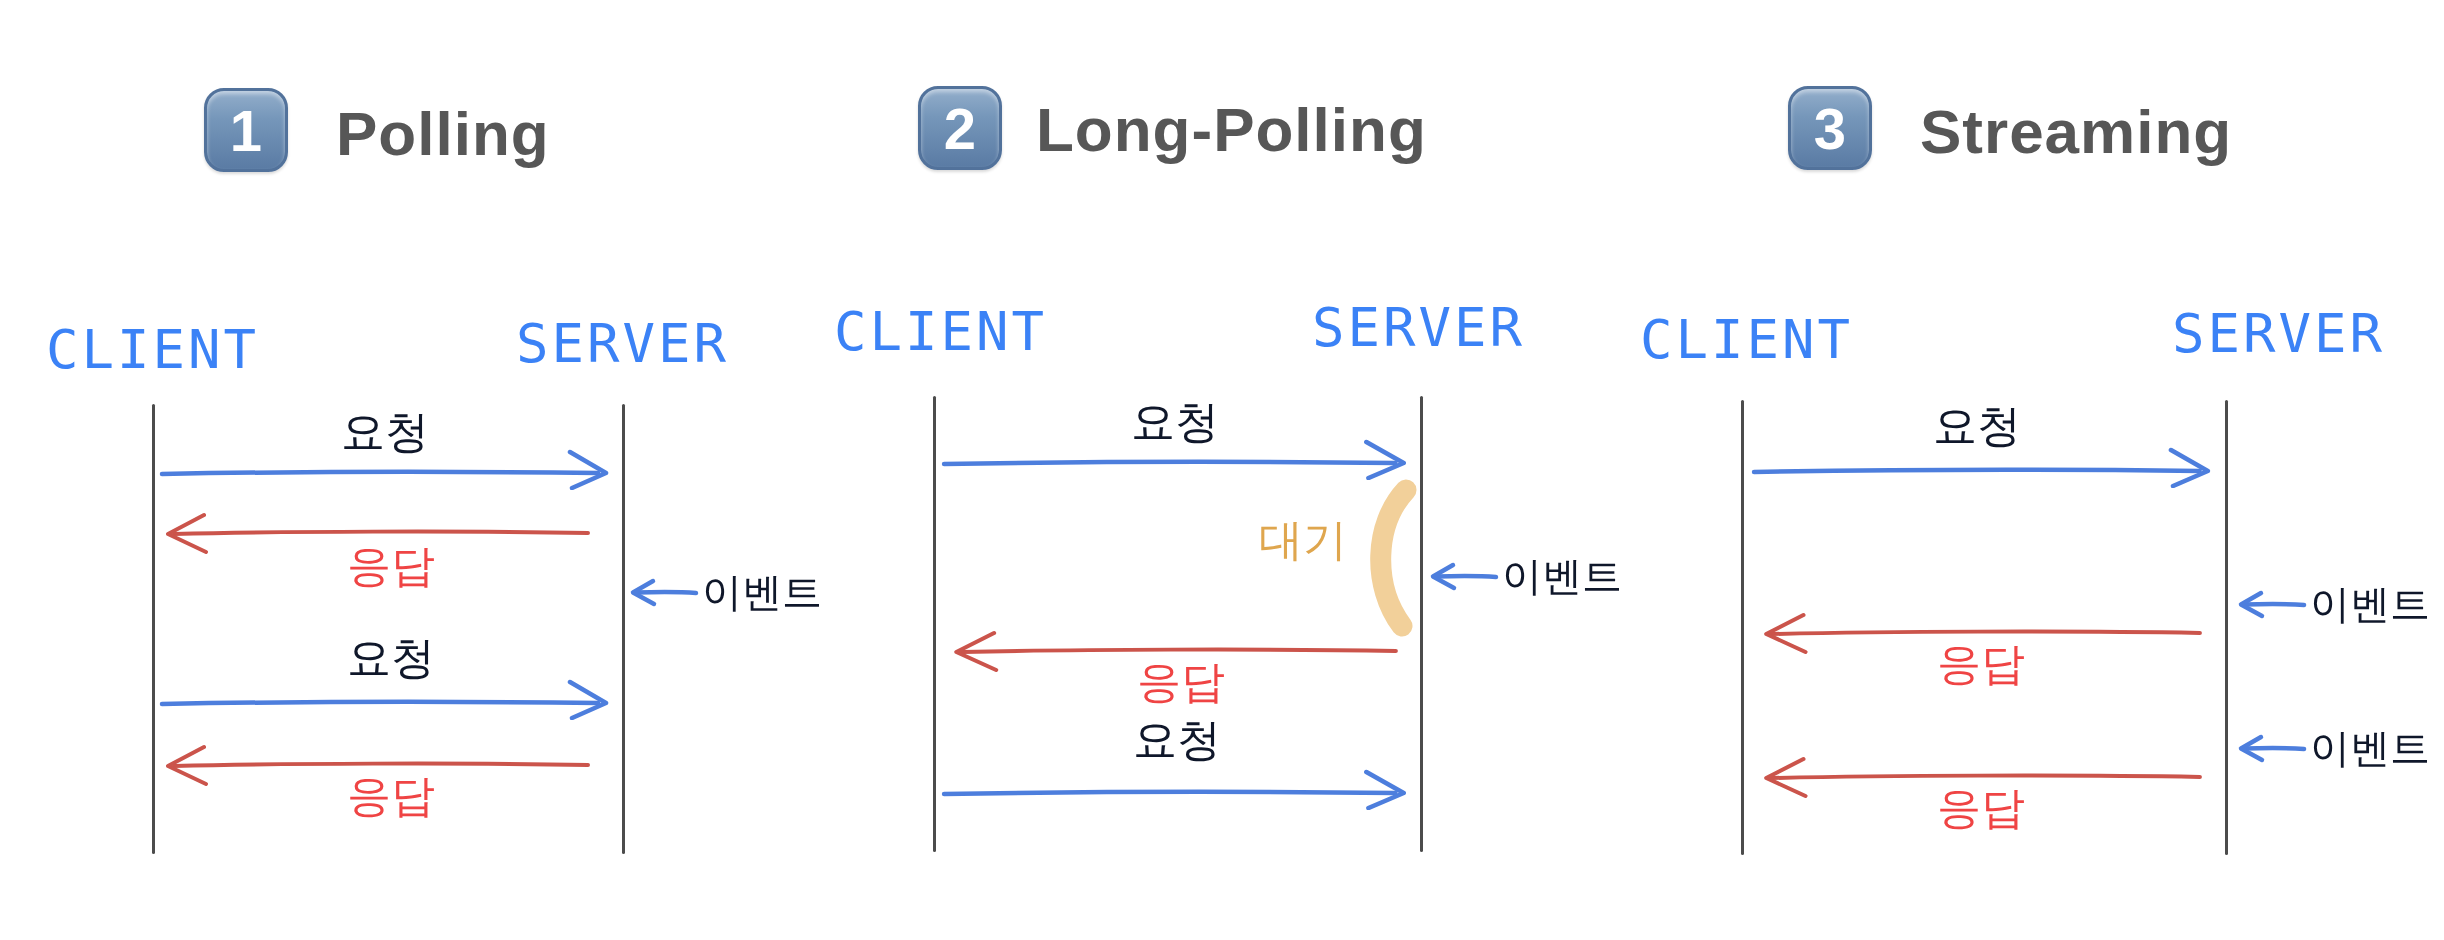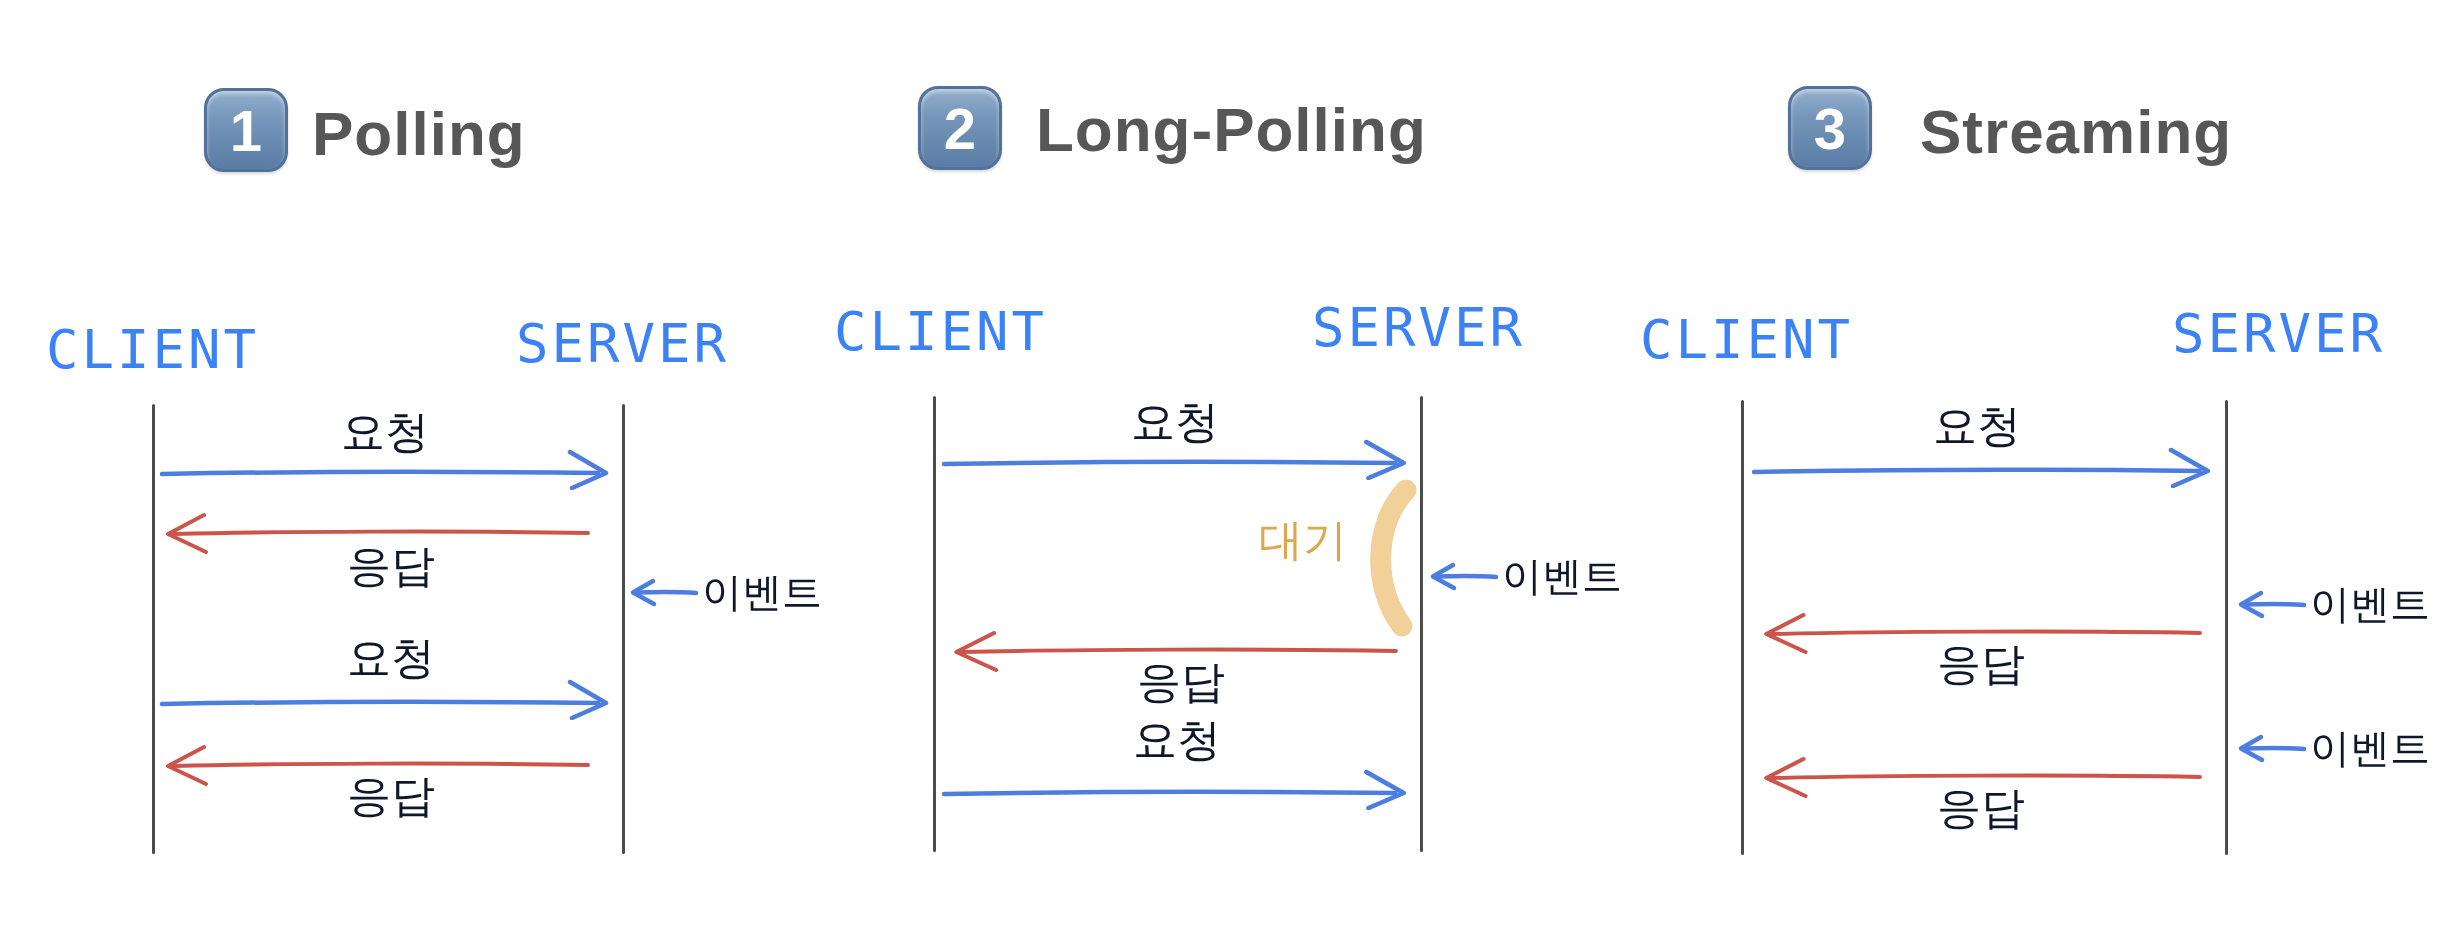--- a/index.html
+++ b/index.html
@@ -35,21 +35,21 @@
 
   
   .lifeline{width:3px;background:#4c4c4c;border-radius:2px;}
 
   
   .msg-label{
     width:170px;text-align:center;font-size:44px;line-height:52px;
     white-space:nowrap;
   }
   .c-blue{color:#0f172a;}
-  .c-red{color:#0f172a;}
+  .c-red{color:#ef4444;}
   .c-wait{color:#dfa64e;}
 
   
   svg.msg-arrow path{fill:none;stroke-linecap:round;stroke-linejoin:round;}
   .stroke-blue path{stroke:#4d7edd;stroke-width:4.5;}
   .stroke-red path{stroke:#cb544b;stroke-width:4;}
 
   
   .event{display:flex;align-items:center;}
   .event svg path{fill:none;stroke:#4d7edd;stroke-width:4.5;stroke-linecap:round;stroke-linejoin:round;}
@@ -58,21 +58,21 @@
   
   .wait-curve path{fill:none;stroke:#f2d09a;stroke-width:21;stroke-linecap:round;}
 </style>
 </head>
 <body>
 
 <div class="canvas">
 
   <section>
     <div class="abs badge" style="left:204px;top:88px;">1</div>
-    <h2 class="abs title" style="left:312px;top:94px;">Polling</h2>
+    <h2 class="abs title" style="left:336px;top:94px;">Polling</h2>
 
     <div class="abs actor" style="left:46px;top:318px;">CLIENT</div>
     <div class="abs actor" style="left:516px;top:312px;">SERVER</div>
 
     <div class="abs lifeline" style="left:152px;top:404px;height:450px;"></div>
     <div class="abs lifeline" style="left:622px;top:404px;height:450px;"></div>
 
     <div class="abs msg-label c-blue" style="left:300px;top:406px;">요청</div>
     <svg class="abs msg-arrow stroke-blue" style="left:158px;top:446px;" width="458" height="44" viewBox="0 0 458 44" preserveAspectRatio="none">
       <path d="M4 28 C 140 25.5, 320 25.5, 440 27"></path>

